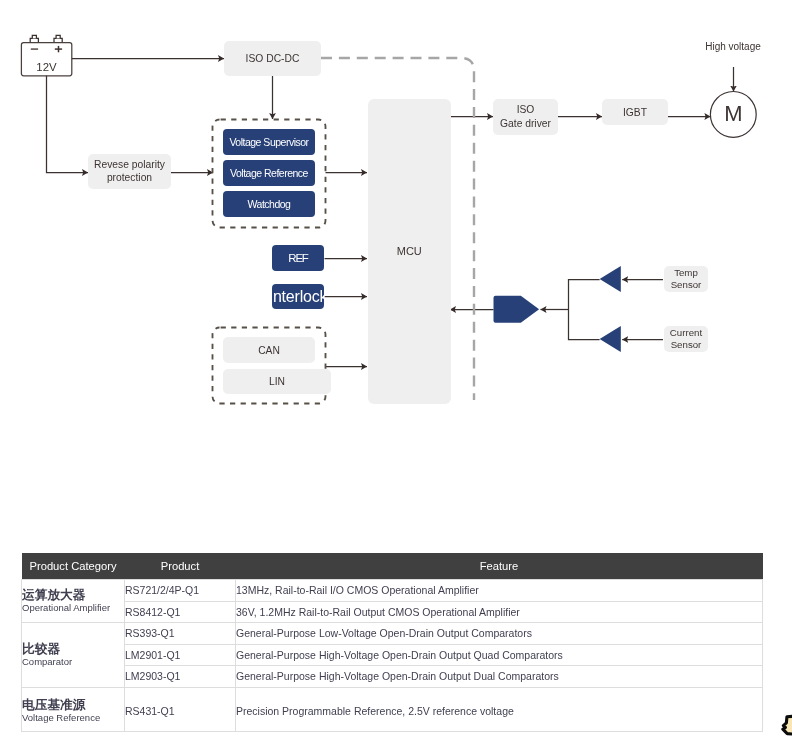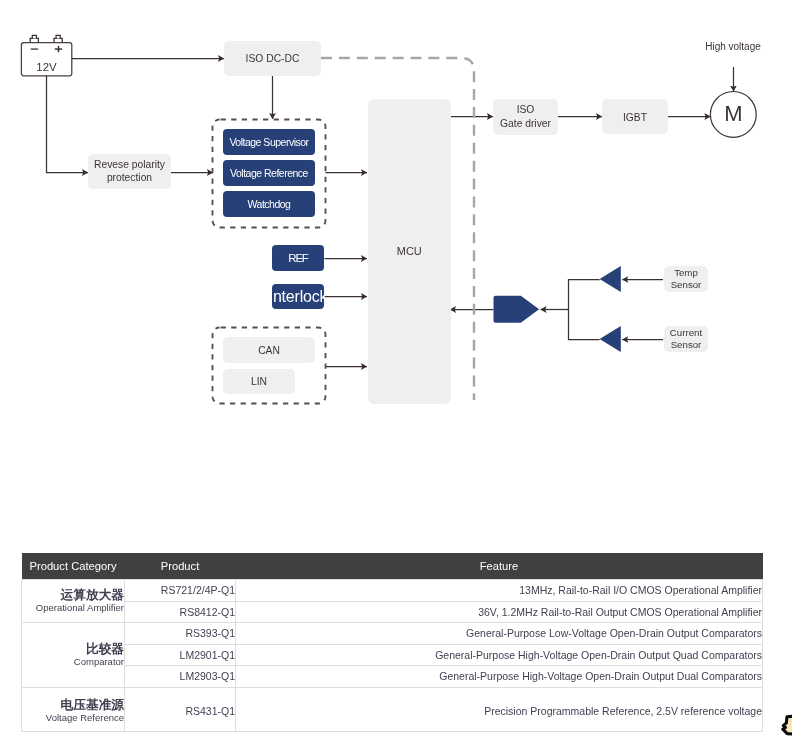--- a/index.html
+++ b/index.html
@@ -13,21 +13,21 @@
   .box{position:absolute;box-sizing:border-box;display:flex;align-items:center;
        justify-content:center;text-align:center;line-height:1.22;}
   .grey{background:#efefef;border-radius:5px;color:#3d3433;font-size:10.3px;}
   .blue{background:#274077;border-radius:4px;color:#ffffff;font-size:10.5px;letter-spacing:-0.5px;}
 
   
   #tbl{position:absolute;left:21px;top:553px;width:741px;border-collapse:collapse;
        font-size:10.5px;table-layout:fixed;}
   #tbl th{background:#404040;color:#ffffff;font-weight:normal;font-size:11.2px;
           height:26px;border:0;padding:0;}
-  #tbl td{border:1px solid #dddddd;padding:0;text-align:right;color:#3f3f50;
+  #tbl td{border:1px solid #dddddd;padding:0;text-align:left;color:#3f3f50;
           height:20.5px;line-height:1.15;}
   #tbl tr.lastrow td{height:39px;padding-top:4px;}
   td.cat{color:#274077;line-height:1.25;}
   td.cat .cn{font-size:12.7px;font-weight:bold;display:block;}
   td.cat .en{font-size:9.5px;display:block;}
   .sticker{position:absolute;}
 </style>
 </head>
 <body>
 
@@ -96,32 +96,32 @@
   <div class="box grey" style="left:224px;top:41px;width:97px;height:35px;padding-top:2px;box-sizing:border-box;">ISO DC-DC</div>
 
   <div class="box blue" style="left:223px;top:129px;width:92px;height:26.2px;">Voltage Supervisor</div>
   <div class="box blue" style="left:223px;top:160.2px;width:92px;height:25.7px;">Voltage Reference</div>
   <div class="box blue" style="left:223px;top:191.4px;width:92px;height:25.8px;">Watchdog</div>
 
   <div class="box blue" style="left:272px;top:245px;width:52px;height:25.6px;font-size:11.5px;letter-spacing:-1.2px;">REF</div>
   <div class="box blue" style="left:272px;top:283.5px;width:52px;height:25.6px;font-size:16px;letter-spacing:-0.2px;">Interlock</div>
 
   <div class="box grey" style="left:223px;top:337.2px;width:92px;height:26.3px;padding-top:2px;box-sizing:border-box;">CAN</div>
-  <div class="box grey" style="left:223px;top:368.5px;width:72px;height:25.8px;padding-top:2px;box-sizing:border-box;">LIN</div>
+  <div class="box grey" style="left:223px;top:368.5px;width:108px;height:25.8px;padding-top:2px;box-sizing:border-box;">LIN</div>
 
   <div class="box grey" style="left:368px;top:99px;width:82.5px;height:305px;border-radius:6px;font-size:11px;">MCU</div>
 
   <div class="box grey" style="left:493px;top:99px;width:65px;height:35.5px;line-height:1.37;">
     <span>
       <span>ISO</span><br>
       <span>Gate driver</span>
     </span>
   </div>
 
-  <div class="box grey" style="left:602px;top:99px;width:66px;height:35px;padding-top:3px;box-sizing:border-box;">IGBT</div>
+  <div class="box grey" style="left:602px;top:99px;width:66px;height:26px;padding-top:3px;box-sizing:border-box;">IGBT</div>
 
   <div class="box" style="left:711px;top:103px;width:45px;height:23px;font-size:22px;">M</div>
 
   <div class="box" style="left:693px;top:40px;width:80px;height:14px;font-size:10.0px;">High voltage</div>
 
   <div class="box grey" style="left:664px;top:266px;width:44px;height:26px;font-size:9.7px;">
     <span>
       <span>Temp</span><br>
       <span>Sensor</span>
     </span>

